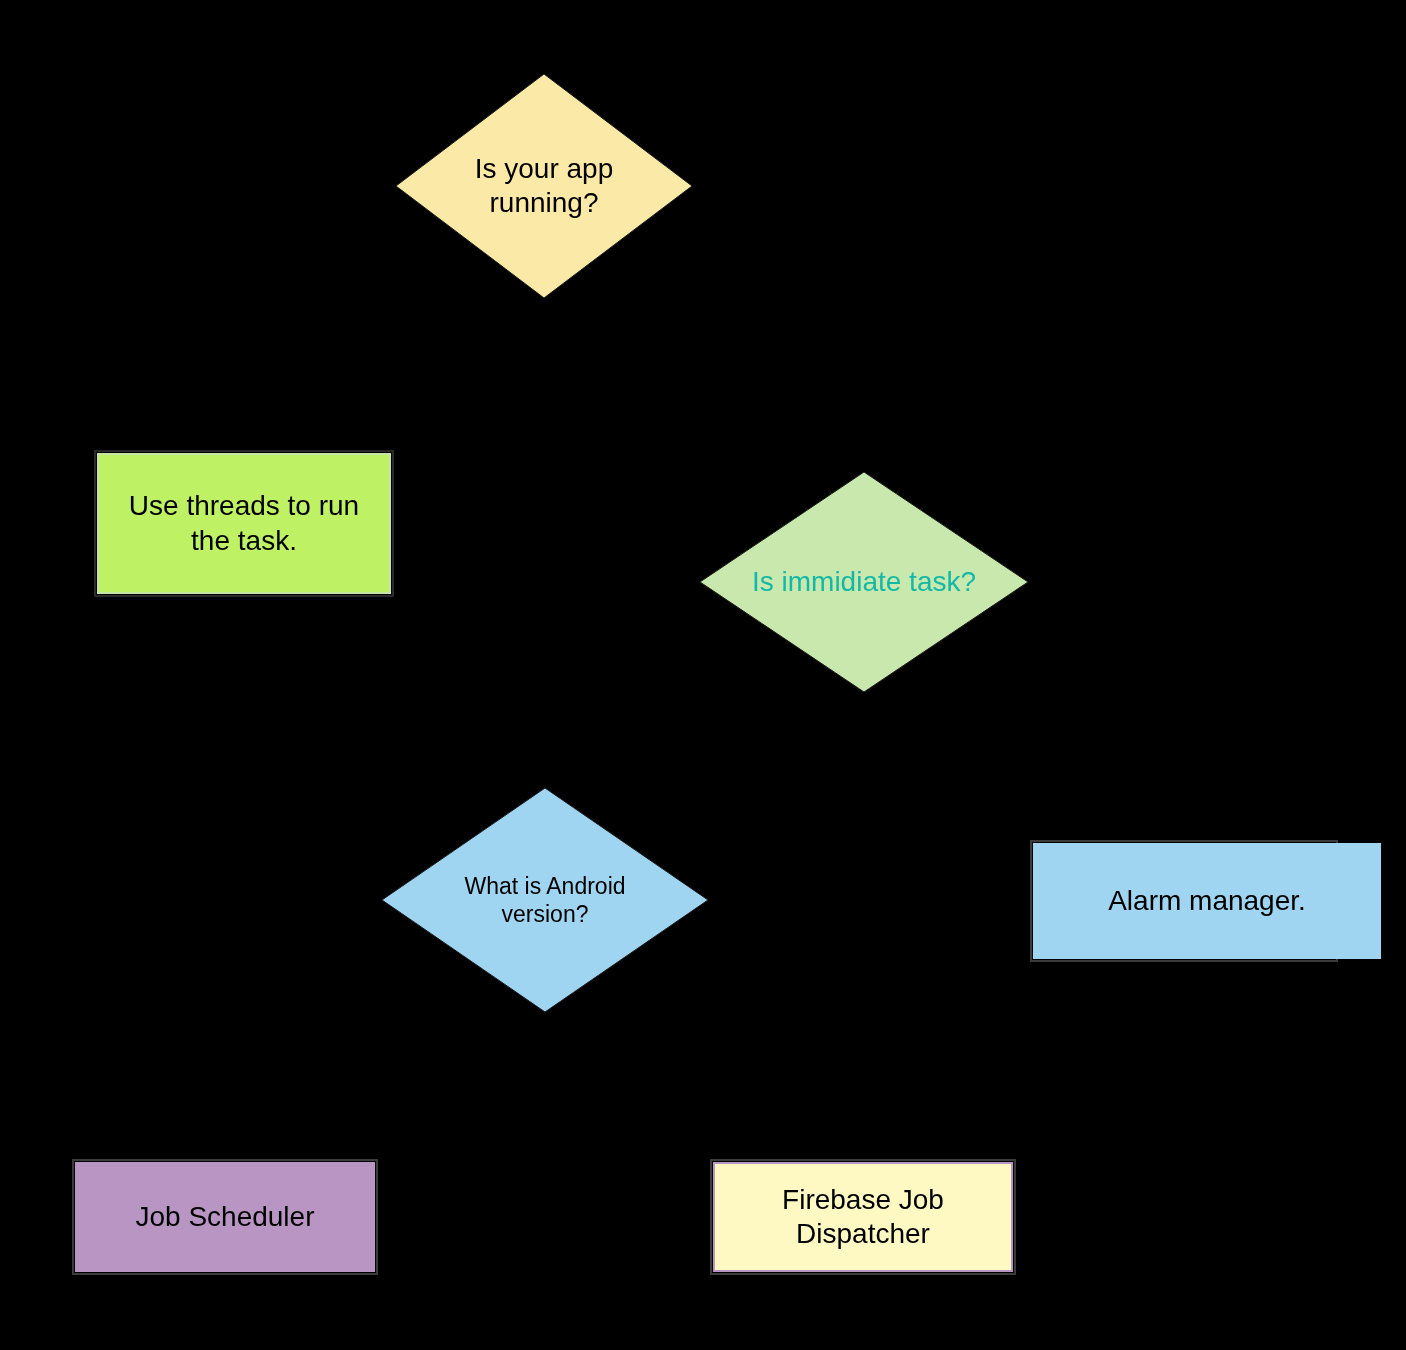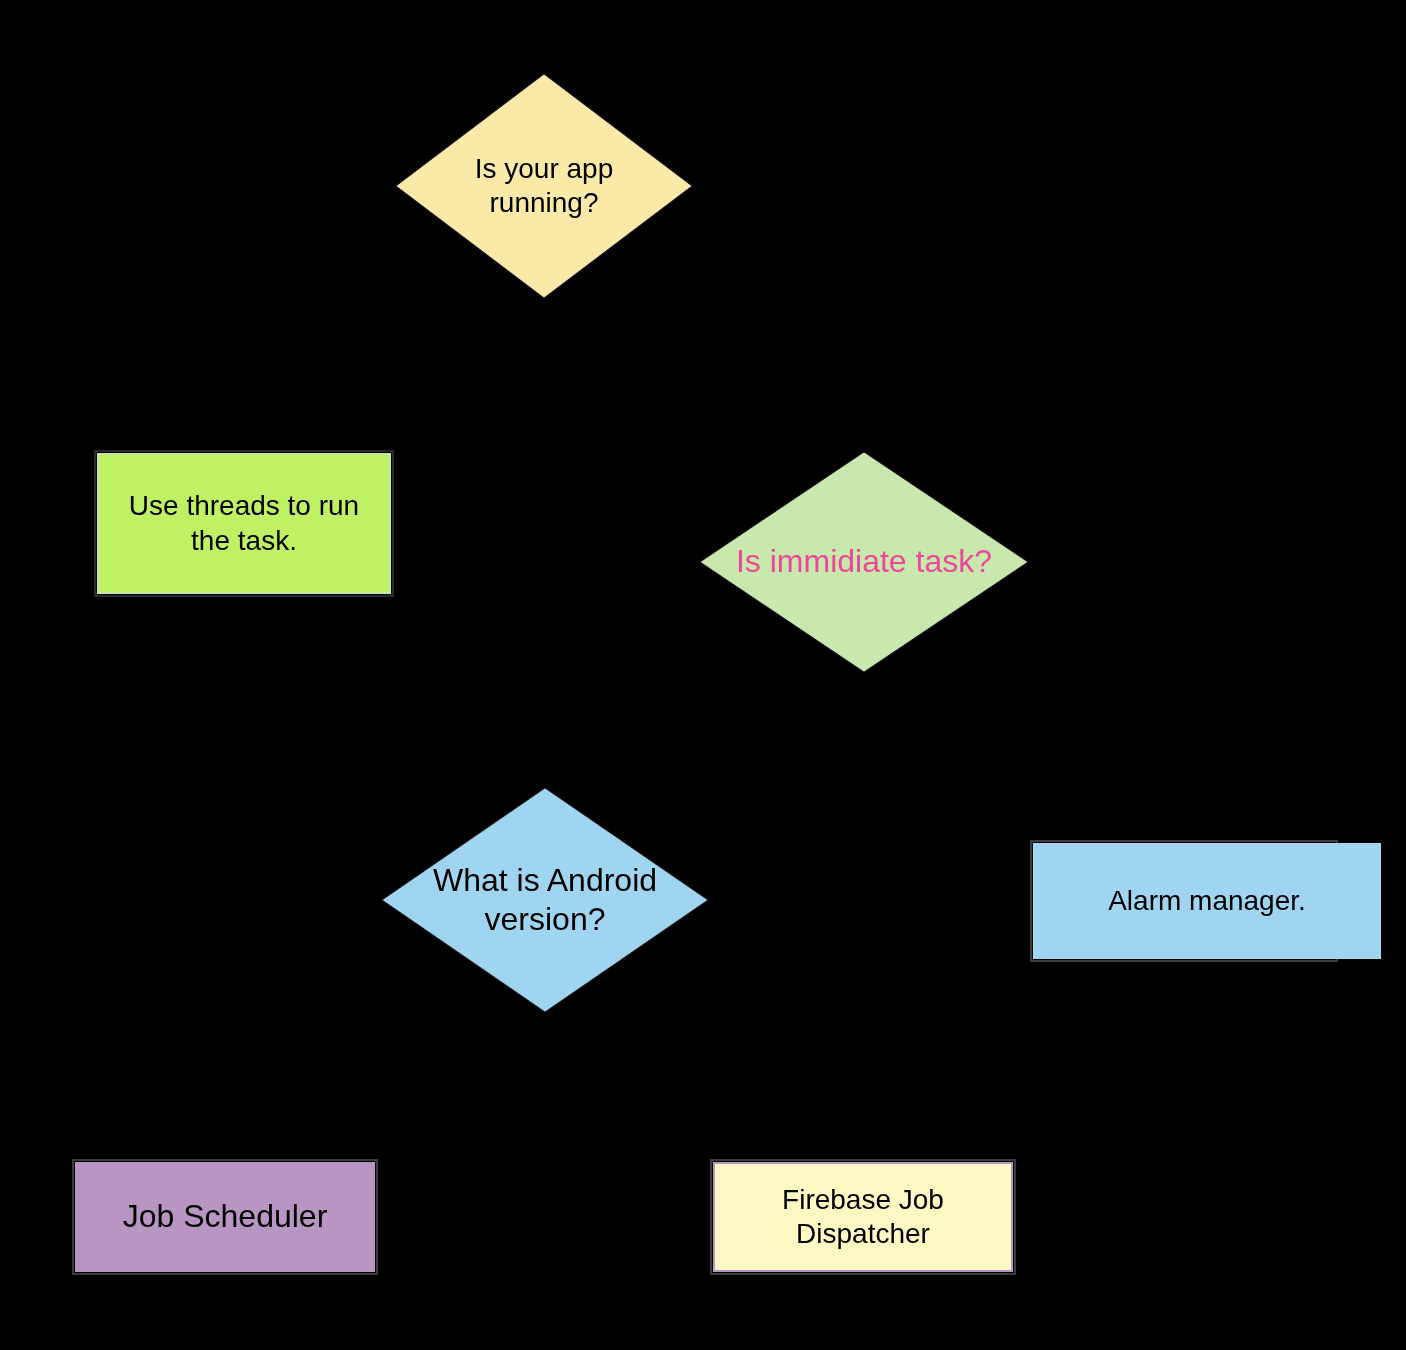--- a/index.html
+++ b/index.html
@@ -73,39 +73,39 @@
         <polygon points="148,0 296,112 148,224 0,112" fill="#FBE9A8" stroke="#1f1f1f" stroke-width="1"></polygon>
       </svg>
       <div class="label">Is your app
 running?</div>
     </div>
     <div class="shadow" style="left: 94px; top: 450px; width: 300px; height: 147px; border-color: rgb(42, 42, 42);"></div>
     <div class="node rect" style="left: 97px; top: 453px; width: 294px; height: 141px; background: #bef264; border-color: rgb(197, 230, 166); color: rgb(0, 0, 0); font-size: 28px; z-index: 1;">
       <div class="label">Use threads to run
 the task.</div>
     </div>
-    <div class="node diamond" style="left: 700px; top: 452px; width: 328px; height: 220px; color: #ec4899; font-size: 32px;">
+    <div class="node diamond" style="left: 700px; top: 472px; width: 328px; height: 220px; color: #14b8a6; font-size: 28px;">
       <svg class="shape" viewBox="0 0 328 220" preserveAspectRatio="none">
         <polygon points="164,0 328,110 164,220 0,110" fill="#C9E8AD" stroke="#1f1f1f" stroke-width="1"></polygon>
       </svg>
       <div class="label">Is immidiate task?</div>
     </div>
-    <div class="node diamond" style="left: 382px; top: 788px; width: 326px; height: 224px; color: rgb(0, 0, 0); font-size: 32px;">
+    <div class="node diamond" style="left: 382px; top: 788px; width: 326px; height: 224px; color: rgb(0, 0, 0); font-size: 23px;">
       <svg class="shape" viewBox="0 0 326 224" preserveAspectRatio="none">
         <polygon points="163,0 326,112 163,224 0,112" fill="#9FD5F0" stroke="#1f1f1f" stroke-width="1"></polygon>
       </svg>
       <div class="label">What is Android
 version?</div>
     </div>
     <div class="shadow" style="left: 1030px; top: 840px; width: 308px; height: 122px; border-color: rgb(59, 59, 59);"></div>
     <div class="node rect" style="left: 1033px; top: 843px; width: 348px; height: 116px; background: rgb(159, 213, 240); border-color: rgb(159, 213, 240); color: rgb(0, 0, 0); font-size: 28px; z-index: 1;">
       <div class="label">Alarm manager.</div>
     </div>
     <div class="shadow" style="left: 72px; top: 1159px; width: 306px; height: 116px; border-color: rgb(59, 59, 59);"></div>
-    <div class="node rect" style="left: 75px; top: 1162px; width: 300px; height: 110px; background: rgb(185, 149, 196); border-color: rgb(185, 149, 196); color: rgb(0, 0, 0); font-size: 32px; z-index: 1;">
+    <div class="node rect" style="left: 75px; top: 1162px; width: 300px; height: 110px; background: rgb(185, 149, 196); border-color: rgb(185, 149, 196); color: rgb(0, 0, 0); font-size: 28px; z-index: 1;">
       <div class="label">Job Scheduler</div>
     </div>
     <div class="shadow" style="left: 710px; top: 1159px; width: 306px; height: 116px; border-color: rgb(59, 59, 59);"></div>
     <div class="node rect" style="left: 713px; top: 1162px; width: 300px; height: 110px; background: #fef9c3; border-color: rgb(185, 149, 196); color: rgb(0, 0, 0); font-size: 28px; z-index: 1;">
       <div class="label">Firebase Job
 Dispatcher</div>
     </div>
   </div>
 
 </body></html>

